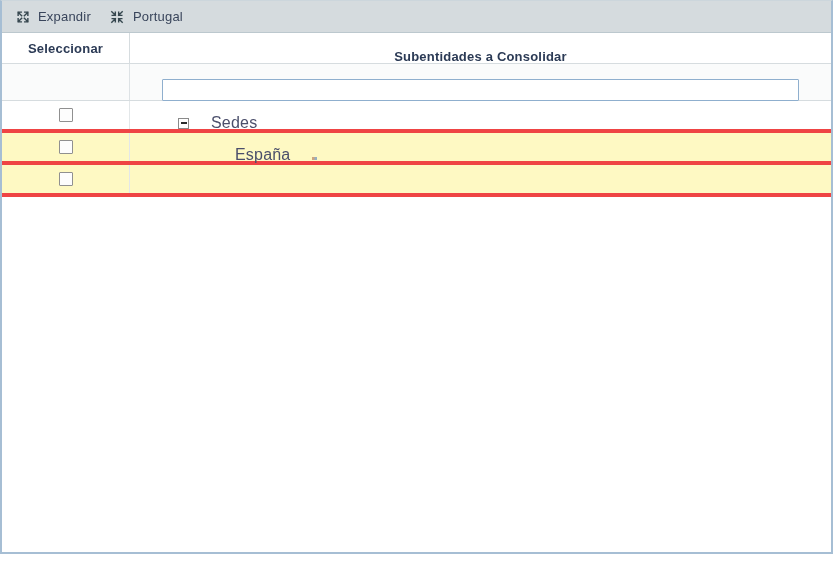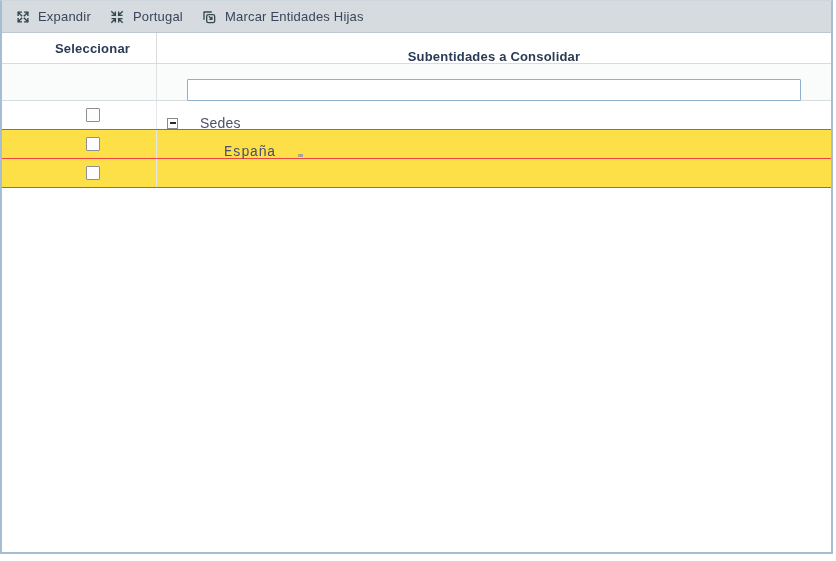--- a/index.html
+++ b/index.html
@@ -37,45 +37,44 @@
   .thead{
     height:30px;flex:none;background:#ffffff;
     border-bottom:1px solid #d6dcdf;
     display:flex;align-items:stretch;
     font-weight:bold;font-size:13px;color:#2b3a55;letter-spacing:.2px;
   }
   .col-select{
     width:127px;flex:none;
     display:flex;align-items:center;justify-content:center;
     border-right:1px solid #d6dcdf;
-    padding-left:27px;
   }
   .col-tree{flex:1;display:flex;align-items:center;margin-top:16px;}
   .thead .col-tree{justify-content:center;}
   .filter-row{
     height:36px;flex:none;background:#fafbfb;
     border-bottom:1px solid #d6dcdf;
     display:flex;align-items:stretch;
   }
   .filter-row .col-select{border-right:1px solid #dde2e5;}
   .filter-row .col-tree{justify-content:center;}
   .filter-input{
     width:91%;height:22px;box-sizing:border-box;
     border:1px solid #8fafce;border-radius:1px;
     background:#ffffff;outline:none;
     font-family:"Liberation Sans",sans-serif;font-size:13px;color:#3a455b;
     padding:0 6px;
   }
   .trow{
     height:28px;flex:none;background:#ffffff;
-    border-bottom:1px solid #ef4444;
+    border-bottom:4px solid #ef4444;
     display:flex;align-items:stretch;
-    font-size:14px;color:#4b4f6b;letter-spacing:.2px;
+    font-size:16px;color:#4b4f6b;letter-spacing:.2px;gap:38px;
   }
-  .trow.alt{background:#fde047;font-family:Liberation Mono, monospace;}
+  .trow.alt{background:#fef9c3;}
   .trow .col-select{border-right:1px solid #e3e7e9;}
   .checkbox{
     width:12px;height:12px;flex:none;
     border:1px solid #909090;border-radius:1px;background:#fdfdfd;
     cursor:pointer;
   }
   .tree-cell{padding-left:10px;}
   .toggle{
     width:9px;height:9px;flex:none;
     border:1px solid #8a8a8a;background:#ffffff;
@@ -114,30 +113,20 @@
         <svg viewBox="0 0 24 24" fill="none" stroke="#36474f" stroke-width="2.1" stroke-linecap="square">
           <path d="M4.2 4.2L9.5 9.5M9.5 9.5V4.8M9.5 9.5H4.8"></path>
           <path d="M19.8 4.2L14.5 9.5M14.5 9.5V4.8M14.5 9.5h4.7"></path>
           <path d="M4.2 19.8l5.3-5.3M9.5 14.5v4.7M9.5 14.5H4.8"></path>
           <path d="M19.8 19.8l-5.3-5.3M14.5 14.5v4.7M14.5 14.5h4.7"></path>
         </svg>
       </span>
       <span>Portugal</span>
     </button>
 
-    <button class="tb-btn">
-      <span class="tb-icon">
-        <svg viewBox="0 0 24 24" fill="none" stroke="#36474f" stroke-width="2" stroke-linecap="round" stroke-linejoin="round">
-          <path d="M15.5 4.5H4.5v11"></path>
-          <rect x="8.5" y="8.5" width="12" height="12" rx="2.5"></rect>
-          <path d="M12.5 11.5l4 4M16.5 15.5v-3.2M16.5 15.5h-3.2"></path>
-        </svg>
-      </span>
-      <span>Marcar Entidades Hijas</span>
-    </button>
   </div>
 
   <div class="thead">
     <div class="col-select">Seleccionar</div>
     <div class="col-tree">Subentidades a Consolidar</div>
   </div>
 
   <div class="filter-row">
     <div class="col-select"></div>
     <div class="col-tree">

